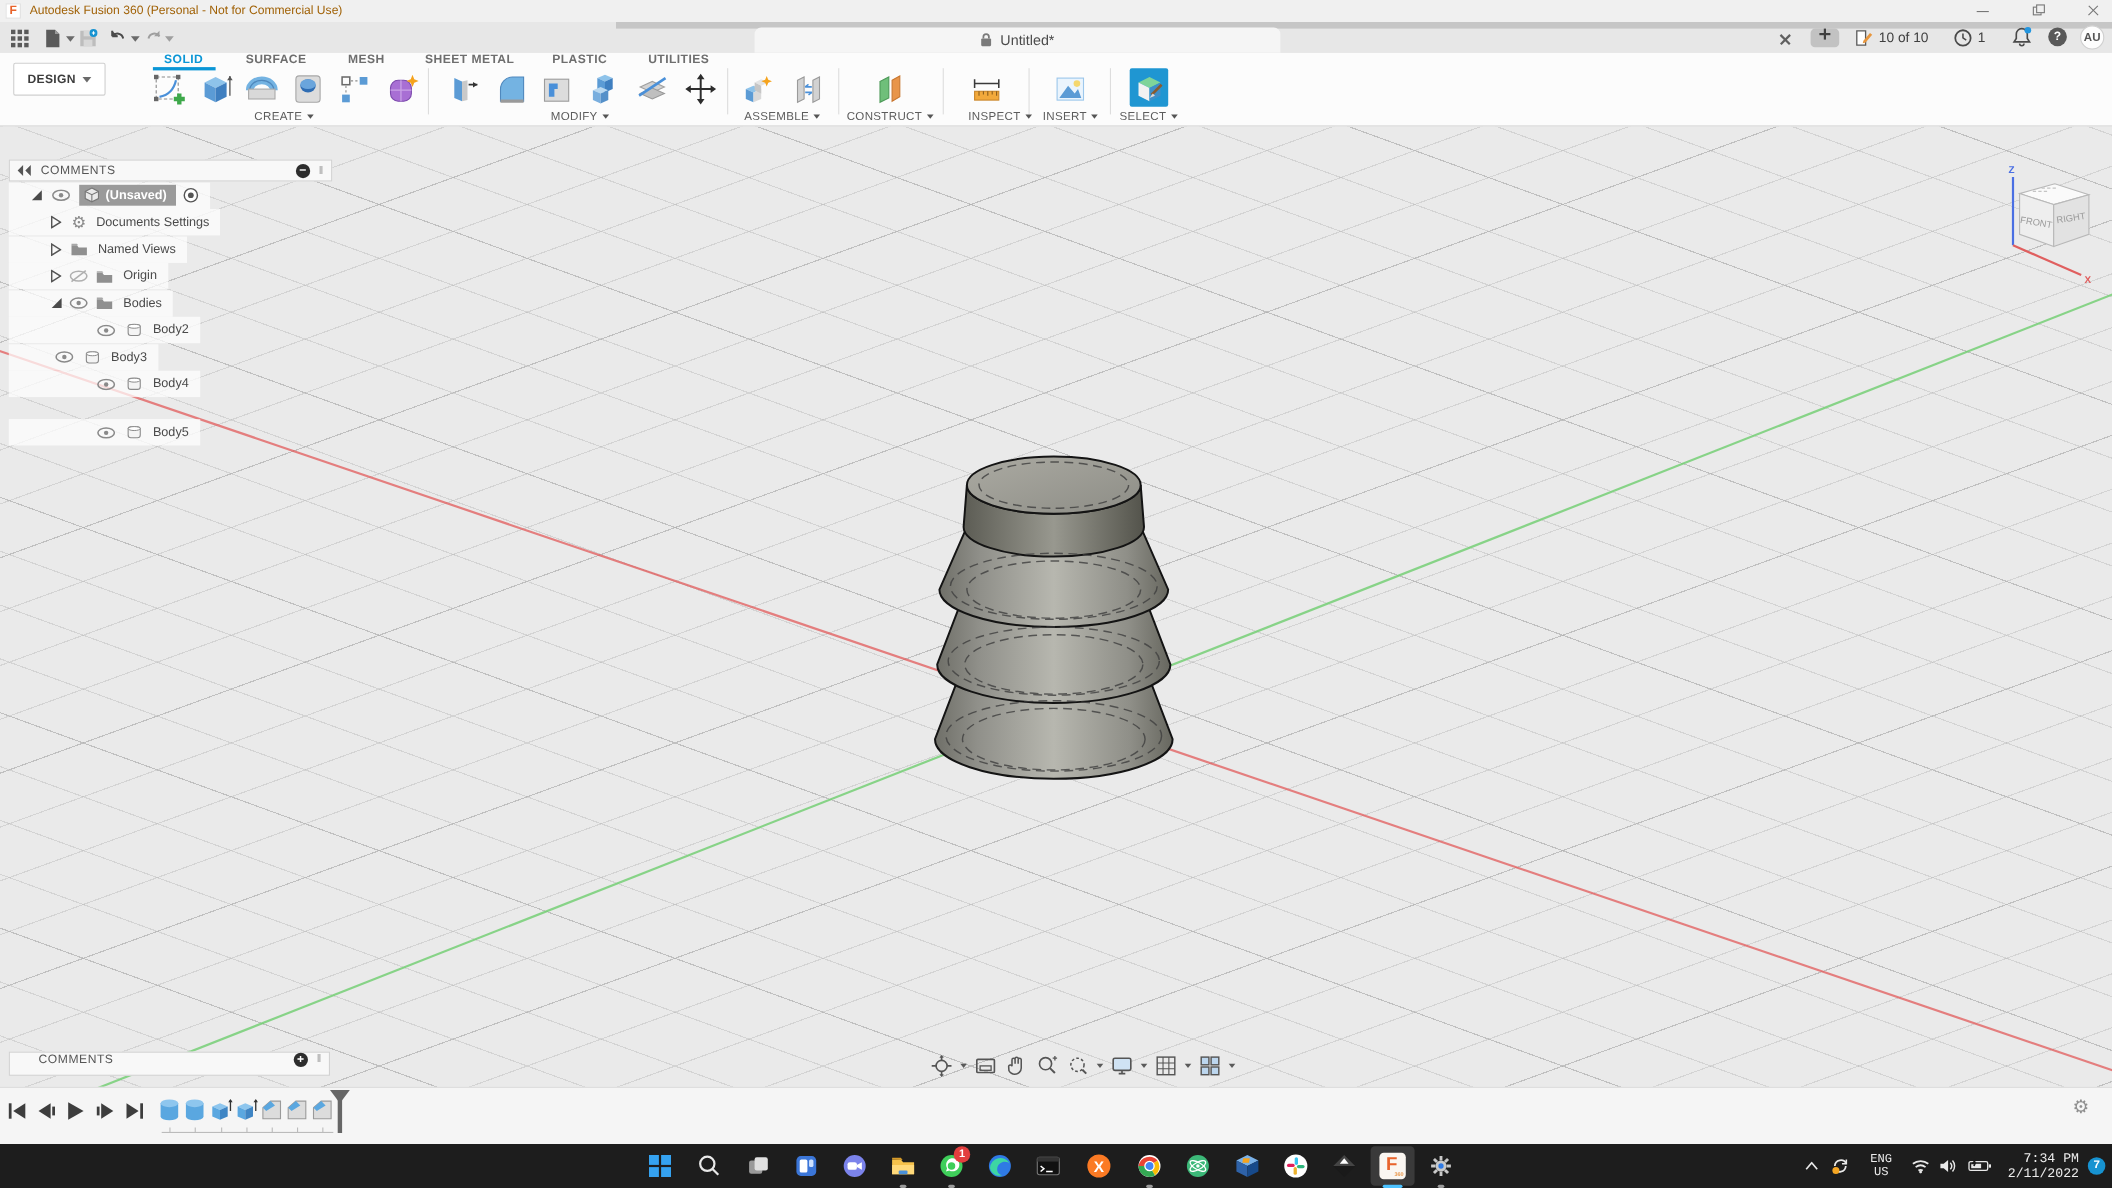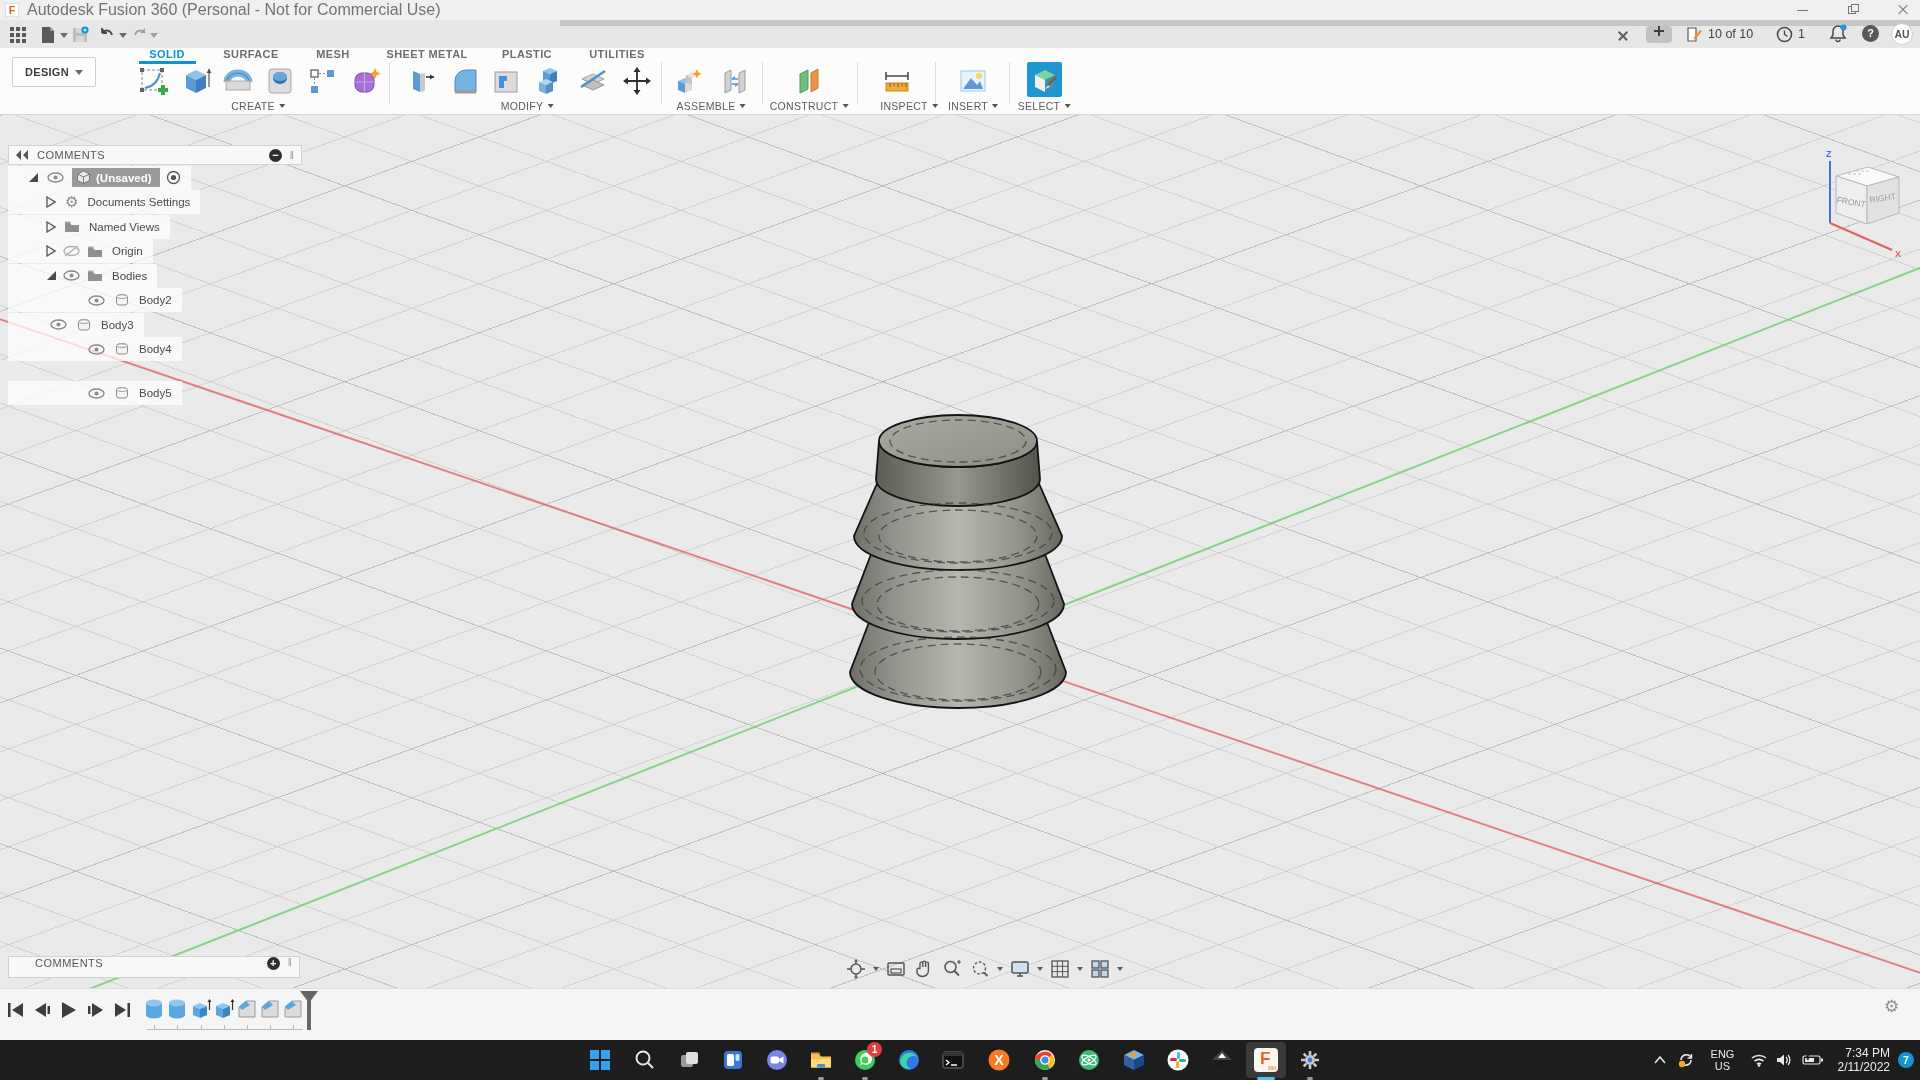--- a/index.html
+++ b/index.html
@@ -4,21 +4,21 @@
 <style>
   * { margin:0; padding:0; box-sizing:border-box; }
   html,body { width:1920px; height:1080px; overflow:hidden; }
   body { font-family:"Liberation Sans", sans-serif; }
   #root { position:relative; width:1920px; height:1080px; background:#eaeaea; overflow:hidden; }
 
   
   #titlebar { position:absolute; left:0; top:0; width:1920px; height:20px; background:#f0f0f0; z-index:30; }
   #app-icon { position:absolute; left:5px; top:3px; width:14px; height:14px; background:#fff; border:1px solid #e0e0e0;
               color:#e8632b; font-weight:bold; font-size:11px; line-height:12px; text-align:center; }
-  #titlebar-text { position:absolute; left:27px; top:0; height:20px; line-height:20px; font-size:16px; color:#737373; }
+  #titlebar-text { position:absolute; left:27px; top:0; height:20px; line-height:20px; font-size:11px; color:#a16207; }
   .wbtn { position:absolute; top:0; width:34px; height:20px; }
   .wbtn .bar { position:absolute; left:11px; top:10px; width:11px; height:1px; background:#777; }
   .wbtn .sq1 { position:absolute; left:12px; top:6px; width:8px; height:8px; border:1px solid #777; }
   .wbtn .sq2 { position:absolute; left:15px; top:4px; width:8px; height:8px; border:1px solid #777; background:#f0f0f0; }
   .wbtn .x1,.wbtn .x2 { position:absolute; left:11px; top:9px; width:12px; height:1.4px; background:#777; }
   .wbtn .x1 { transform:rotate(45deg);} .wbtn .x2 { transform:rotate(-45deg);}
 
   
   #tabrow { position:absolute; left:0; top:20px; width:1920px; height:28px; background:#e7e7e7; z-index:29; }
   #tabstrip-dark { position:absolute; left:560px; top:0; width:1360px; height:6px; background:#c6c6c6; }
@@ -112,21 +112,21 @@
   #viewport-gear { position:absolute; left:1884px; top:9px; font-size:17px; color:#8f8f8f; line-height:1; }
 
   
   #taskbar { position:absolute; left:0; top:1040px; width:1920px; height:40px; background:#1d1d1d; z-index:40; }
   .tb-cell { position:absolute; top:2px; width:40px; height:36px; display:flex; align-items:center; justify-content:center; border-radius:4px; }
   .tb-cell.active { background:#3a3a3a; }
   .run-dot { position:absolute; left:17px; top:35px; width:6px; height:3px; border-radius:2px; background:#9a9a9a; }
   .active-bar { position:absolute; left:11px; top:35px; width:18px; height:3px; border-radius:2px; background:#4cc2ff; }
   .tb-badge { position:absolute; left:22px; top:0px; width:15px; height:15px; border-radius:50%; background:#e23e3e; color:#fff; font-size:10px;
               font-weight:bold; text-align:center; line-height:15px; }
-  #tray { position:absolute; right:0; top:0; height:40px; display:flex; align-items:center; }
+  #tray { position:absolute; right:0; top:0; height:40px; display:flex; align-items:center;font-family:Liberation Mono, monospace; }
   .tray-item { display:flex; align-items:center; justify-content:center; color:#e8e8e8; }
   #lang-block { width:34px; text-align:center; font-size:11px; line-height:12px; color:#ececec; margin:0 6px; }
   #clock-block { text-align:right; font-size:12px; line-height:14px; color:#ececec; margin:0 8px 0 10px; }
   #tray-badge { width:16px; height:16px; border-radius:50%; background:#1793d1; color:#fff; font-size:10.5px; font-weight:bold;
                 text-align:center; line-height:16px; margin-right:6px; }
   .fusion-tile { width:24px; height:24px; background:#faf6f1; border-radius:4px; position:relative; overflow:hidden; }
   .fusion-tile .fl { position:absolute; left:6px; top:1px; font-size:17px; font-weight:bold; color:#e8632b; }
   .fusion-tile .fs { position:absolute; right:2px; bottom:1px; font-size:5px; color:#e8964a; font-weight:bold; }
 </style>
 </head>
@@ -192,20 +192,29 @@
     </div>
     <span class="caret qat-caret" style="left:119px;"></span>
     <div class="qat-ic" style="left:131px;">
       <svg width="18" height="18">
           <path d="M14,7 C11,3 5,4 4,9" stroke="#9f9f9f" stroke-width="1.8" fill="none"></path>
           <path d="M14,2 L9,7 L14,7 Z" fill="#9f9f9f"></path>
         </svg>
     </div>
     <span class="caret qat-caret" style="left:150px; border-top-color:#9f9f9f;"></span>
 
+    <div id="doc-tab">
+      <div id="doc-tab-inner">
+        <svg width="11" height="13">
+          <rect x="1" y="5" width="9" height="7" rx="1" fill="#7a7a7a"></rect>
+          <path d="M3,5 v-1.5 a2.5,2.5 0 0 1 5,0 v1.5" stroke="#7a7a7a" stroke-width="1.6" fill="none"></path>
+        </svg>
+        <span id="doc-tab-title">Untitled*</span>
+      </div>
+    </div>
     <div id="tab-close">
         <div class="x1"></div>
         <div class="x2"></div>
       </div>
     <div id="tab-add">
         <div class="p1"></div>
         <div class="p2"></div>
       </div>
 
     <div id="doc-count-wrap">

